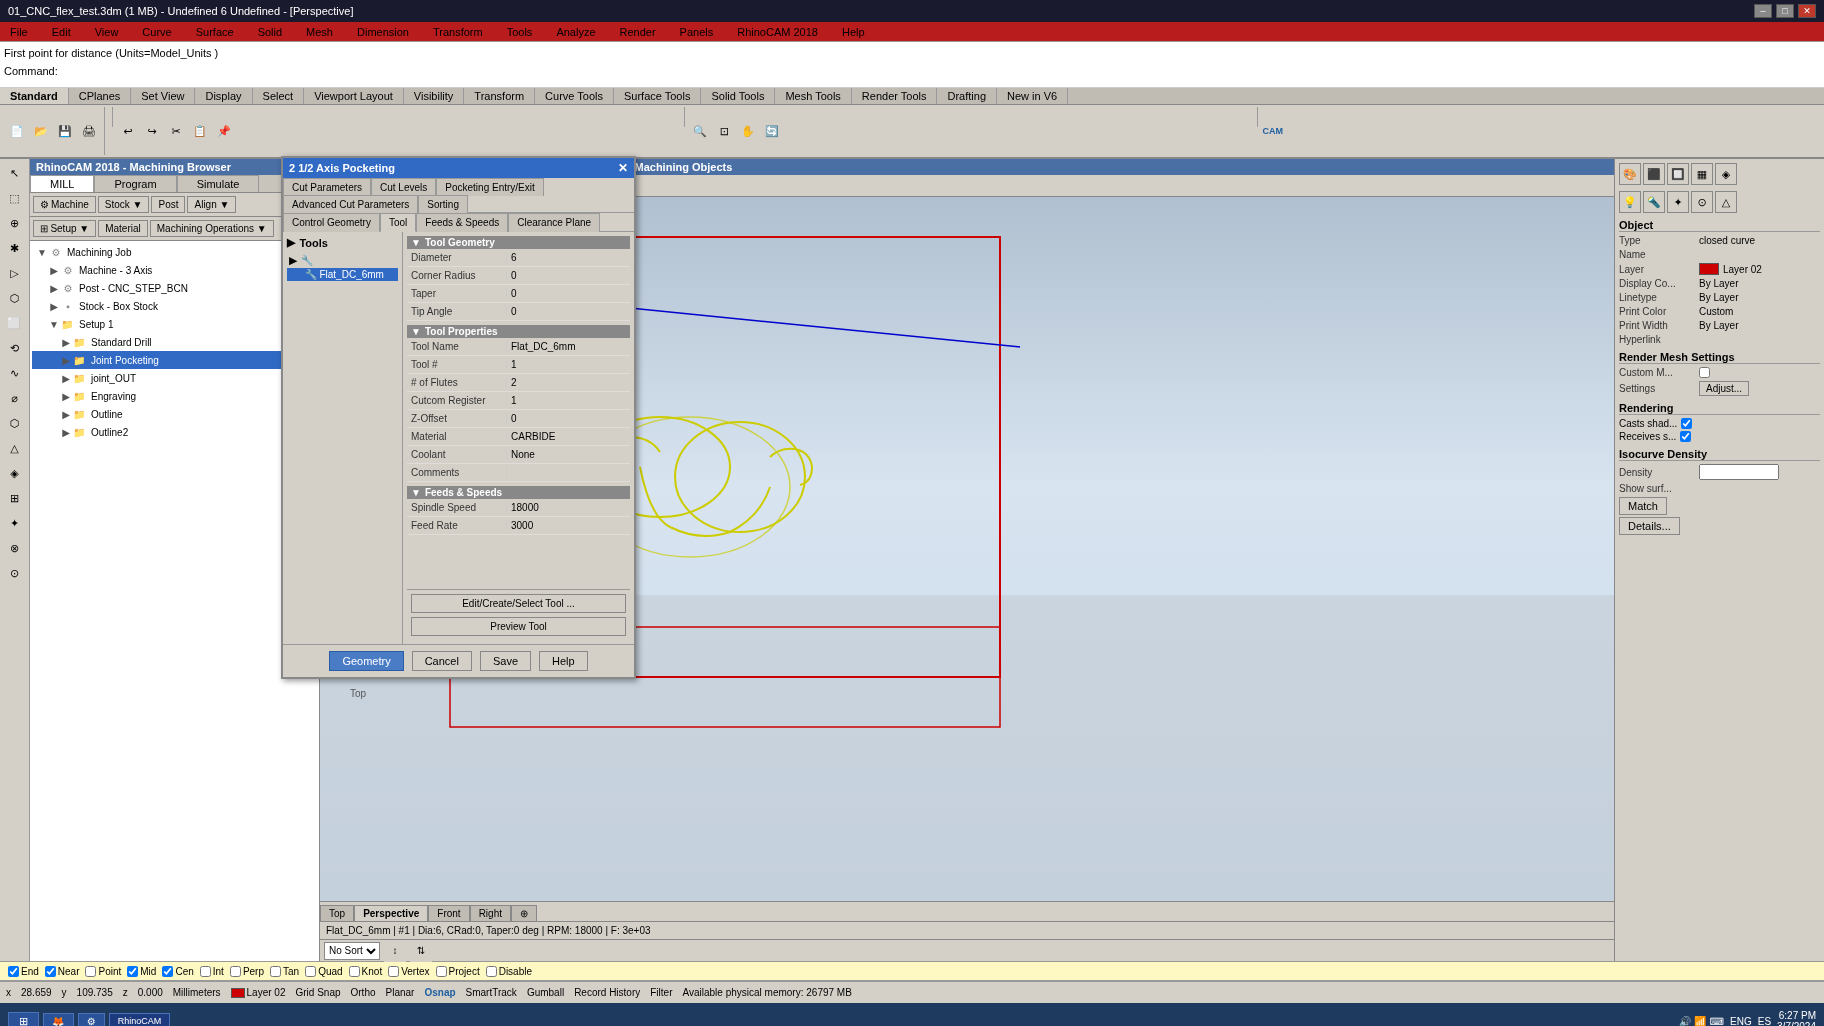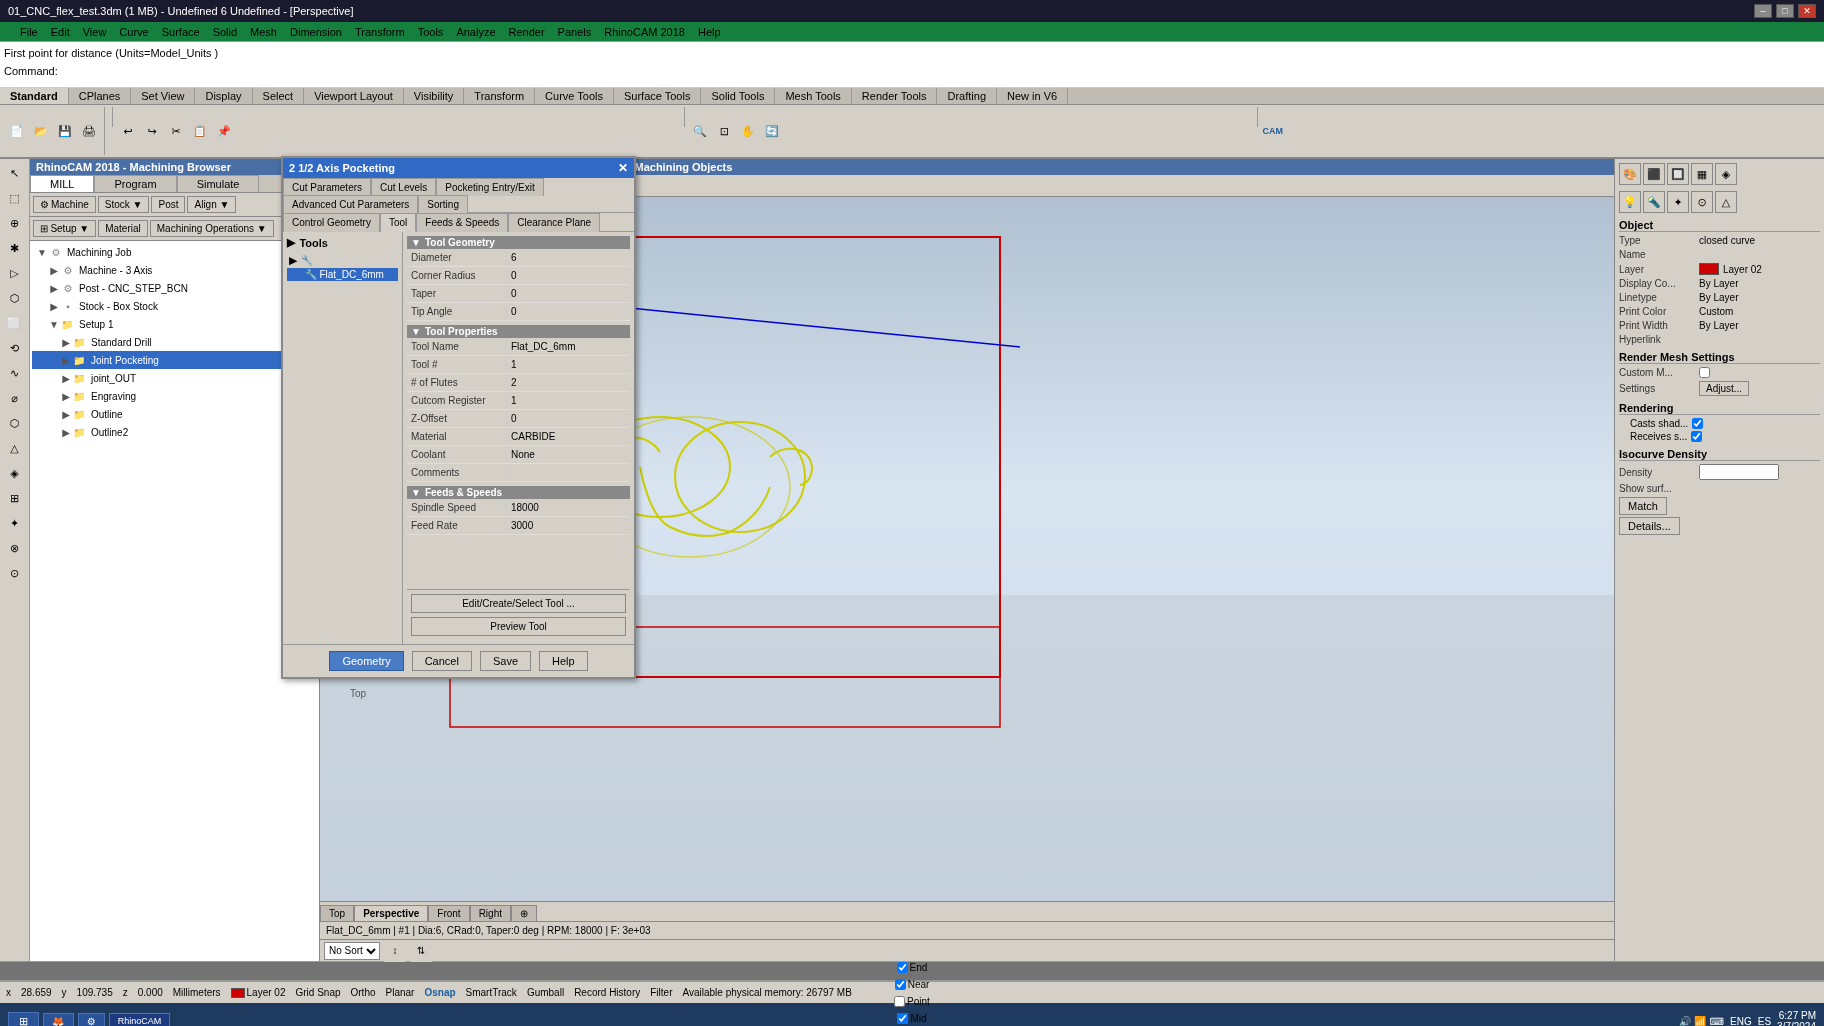--- a/index.html
+++ b/index.html
@@ -5,21 +5,21 @@
     * { box-sizing: border-box; margin: 0; padding: 0; }
     body { font-family: 'Segoe UI', Tahoma, Arial, sans-serif; font-size: 11px; background: #d4d0c8; overflow: hidden; width: 1824px; height: 1026px; }
 
     
     #title-bar { background: #1a1a2e; color: #fff; height: 22px; display: flex; align-items: center; padding: 0 8px; justify-content: space-between; }
     #title-bar .win-controls { display: flex; gap: 4px; }
     #title-bar .win-btn { width: 18px; height: 14px; background: #888; border: 1px solid #555; font-size: 9px; display: flex; align-items: center; justify-content: center; color: #fff; cursor: pointer; }
     #title-bar .win-btn.close { background: #c0392b; }
 
     
-    #menu-bar { background: #15803d; height: 20px; display: flex; align-items: center; padding: 0 14px; border-bottom: 1px solid #999; gap: 1px; }
+    #menu-bar { background: #b91c1c; height: 20px; display: flex; align-items: center; padding: 0 4px; border-bottom: 1px solid #999; gap: 12px; }
     .menu-item { padding: 1px 6px; font-size: 11px; cursor: pointer; color: #000; }
 
     
     #command-area { background: #fff; height: 46px; border-bottom: 1px solid #ccc; padding: 2px 4px; }
     #command-area .cmd-line { font-size: 11px; color: #000; line-height: 18px; }
     .tb-sep { width: 4px; height: 20px; border-right: 1px solid #999; margin: 0 2px; }
 
     
     #left-toolbar { width: 30px; background: #d4d0c8; border-right: 1px solid #999; display: flex; flex-direction: column; align-items: center; padding: 2px 0; gap: 1px; }
     .lt-btn { width: 24px; height: 24px; background: #d4d0c8; border: 1px solid transparent; display: flex; align-items: center; justify-content: center; font-size: 11px; cursor: pointer; }
@@ -39,21 +39,21 @@
 
     
     #right-panel { width: 200px; background: #d4d0c8; border-left: 1px solid #999; padding: 4px; overflow-y: auto; }
     .prop-row { display: flex; align-items: center; margin-bottom: 3px; font-size: 11px; }
     .prop-label { width: 80px; color: #333; font-size: 10px; }
     .prop-value { flex: 1; font-size: 10px; color: #000; }
     .prop-color-box { width: 20px; height: 12px; background: #c00; border: 1px solid #555; margin-right: 4px; display: inline-block; }
     .section-title { font-weight: bold; font-size: 11px; margin: 6px 0 3px; border-bottom: 1px solid #999; }
     .match-btn { background: #d4d0c8; border: 1px solid #888; padding: 2px 8px; font-size: 11px; cursor: pointer; margin: 2px 0; display: block; }
     .details-btn { background: #d4d0c8; border: 1px solid #888; padding: 2px 8px; font-size: 11px; cursor: pointer; margin: 2px 0; display: block; }
-    .check-row { display: flex; align-items: center; gap: 4px; font-size: 10px; margin-bottom: 2px; margin-left: 11px; }
+    .check-row { display: flex; align-items: center; gap: 4px; font-size: 10px; margin-bottom: 2px; }
 
     
     #dialog-overlay { position: fixed; top: 0; left: 16px; width: 100%; height: 100%; pointer-events: none; }
     #dialog { position: absolute; top: 156px; left: 265px; width: 355px; background: #d4d0c8; border: 2px solid #888; box-shadow: 2px 2px 6px rgba(0,0,0,0.4); }
     #dialog-titlebar { background: #316ac5; color: #fff; padding: 3px 6px; display: flex; justify-content: space-between; align-items: center; font-size: 11px; font-weight: bold; }
     #dialog-titlebar .close-btn { cursor: pointer; font-size: 12px; color: #fff; }
     #dialog-tabs { display: flex; background: #d4d0c8; border-bottom: 1px solid #999; flex-wrap: wrap; }
     .dialog-tab { padding: 3px 8px; font-size: 10px; cursor: pointer; border: 1px solid #999; background: #c8c4bc; border-bottom: none; margin-bottom: -1px; }
     .dialog-tab.active { background: #d4d0c8; border-bottom: 1px solid #d4d0c8; }
     #dialog-content { display: flex; gap: 0; }
@@ -74,21 +74,21 @@
     .footer-btn { padding: 3px 12px; font-size: 11px; cursor: pointer; border: 1px solid #888; background: #d4d0c8; }
     .footer-btn.primary { background: #4a7cc5; color: #fff; border-color: #2a5ca5; }
 
     
     #os-taskbar { height: 36px; background: #1e3a5f; display: flex; align-items: center; justify-content: space-between; padding: 0 8px; }
     #os-taskbar .start-btn { background: #2a5298; color: #fff; padding: 2px 10px; font-size: 11px; border: 1px solid #4a72b8; cursor: pointer; }
     #os-taskbar .clock { color: #fff; font-size: 10px; text-align: right; }
     #os-taskbar .tray { display: flex; align-items: center; gap: 6px; color: #fff; font-size: 10px; }
 
     
-    #snap-bar { height: 20px; background: #737373; border-top: 1px solid #999; border-bottom: 1px solid #999; display: flex; align-items: center; padding: 0 8px; font-size: 10px; gap: 6px; flex-direction: column; }
+    #snap-bar { height: 20px; background: #fef9c3; border-top: 1px solid #999; border-bottom: 1px solid #999; display: flex; align-items: center; padding: 0 8px; font-size: 10px; gap: 6px; }
     .snap-item { display: flex; align-items: center; gap: 2px; }
     .snap-item input[type=checkbox] { width: 11px; height: 11px; }
     .snap-label { font-size: 10px; }
 
     
     #coord-bar { height: 22px; background: #d4d0c8; border-top: 1px solid #999; display: flex; align-items: center; padding: 0 6px; font-size: 10px; gap: 10px; }
 
     
     .shape-svg { position: absolute; top: 0; left: 0; }
 

